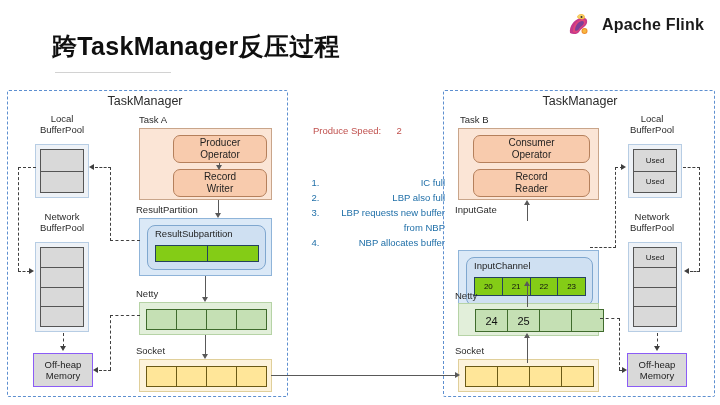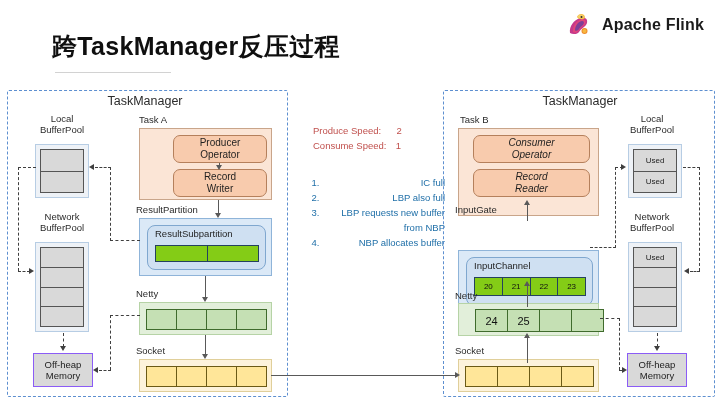--- a/index.html
+++ b/index.html
@@ -262,41 +262,36 @@
 <div class="abs dash-v" style="left:110px;top:315px;height:55px;"></div>
 <div class="abs dash-h" style="left:99px;top:370px;width:12px;"></div>
 <div class="abs arrow ar-left" style="left:93px;top:367px;"></div>
 
 <div class="abs" id="speed-note">
   <div>
     <span>Produce Speed:</span>
     <span style="display:inline-block;width:10px;"></span>
     <span>2</span>
   </div>
-  <div>
-    <span>Consume Speed:</span>
-    <span style="display:inline-block;width:4px;"></span>
-    <span>1</span>
-  </div>
 </div>
 
 <div class="abs" id="steps-note">
   <ol>
     <li>IC full</li>
     <li>LBP also full</li>
     <li style="width:120px;">LBP requests new buffer from NBP</li>
     <li>NBP allocates buffer</li>
   </ol>
 </div>
 
 <div class="abs tm-box" style="left:443px;top:90px;width:270px;height:305px;"></div>
 <div class="abs tm-title" style="left:495px;top:94px;width:170px;">TaskManager</div>
 
 <div class="abs lbl" style="left:460px;top:114px;">Task B</div>
-<div class="abs task-outer" style="left:458px;top:128px;width:141px;height:88px;font-style:italic;">
+<div class="abs task-outer" style="left:458px;top:128px;width:141px;height:72px;">
   <div class="abs op-box" style="left:14px;top:6px;width:117px;height:28px;">
     <div>
       <div>Consumer</div>
       <div>Operator</div>
     </div>
   </div>
   <div class="abs op-box" style="left:14px;top:40px;width:117px;height:28px;">
     <div>
       <div>Record</div>
       <div>Reader</div>

